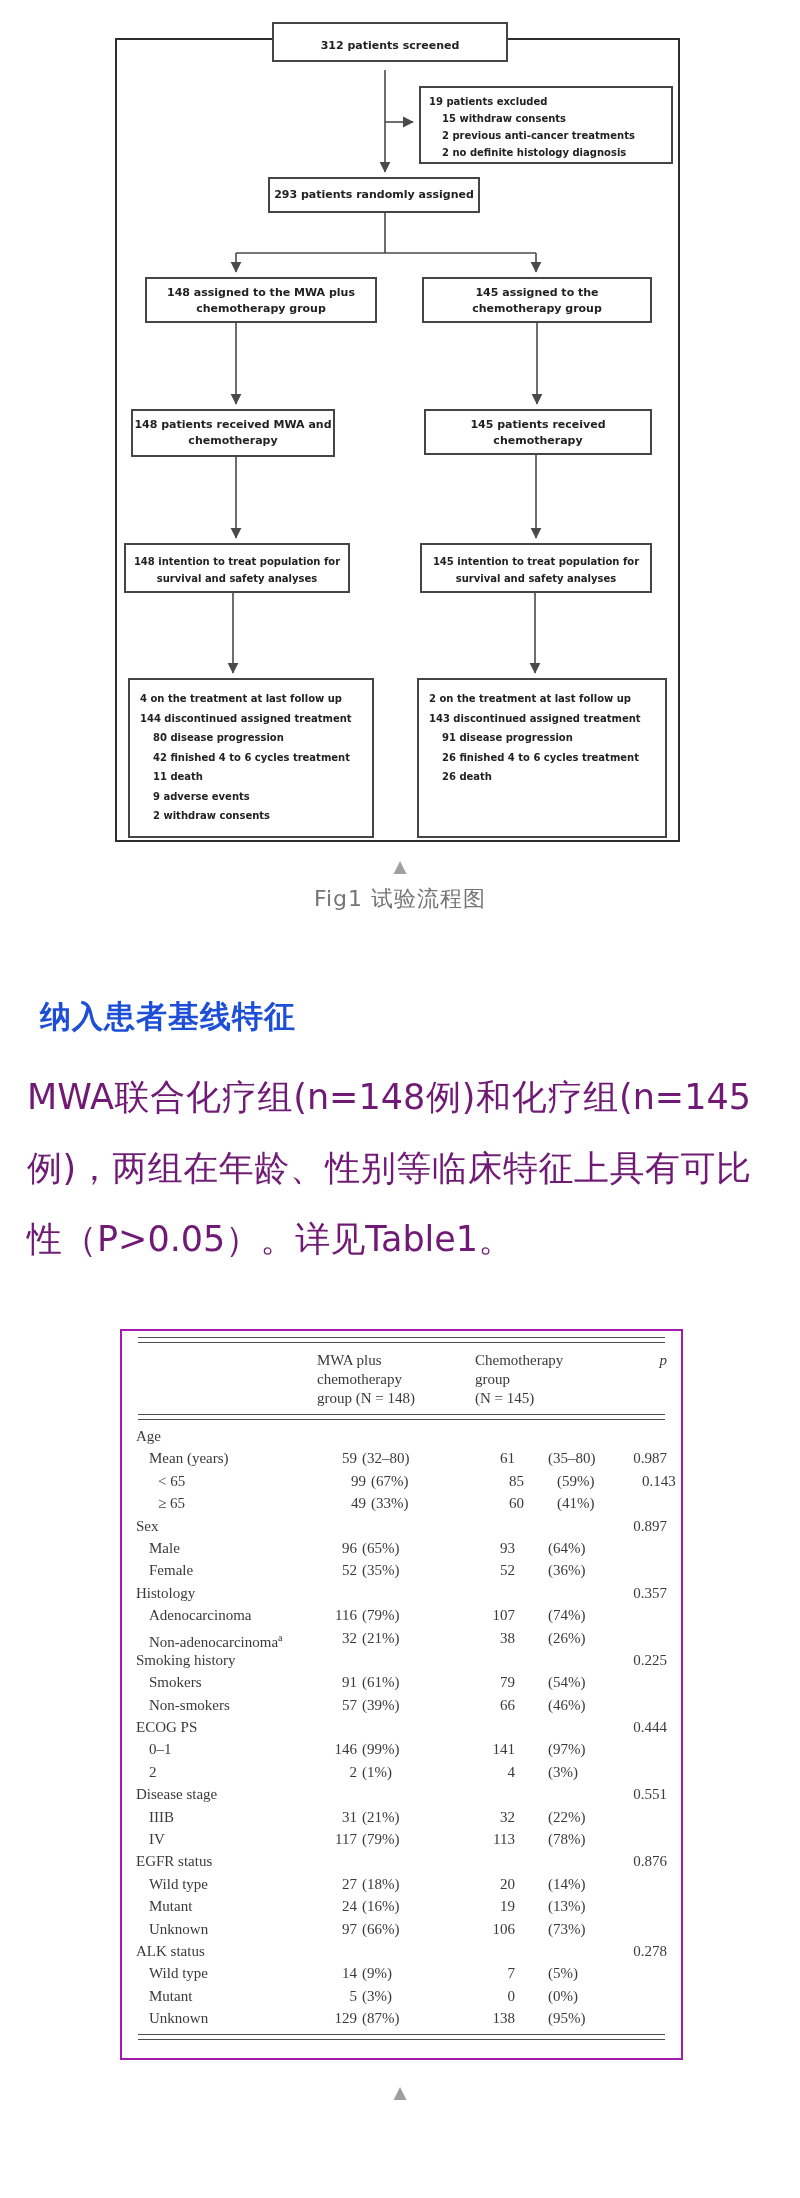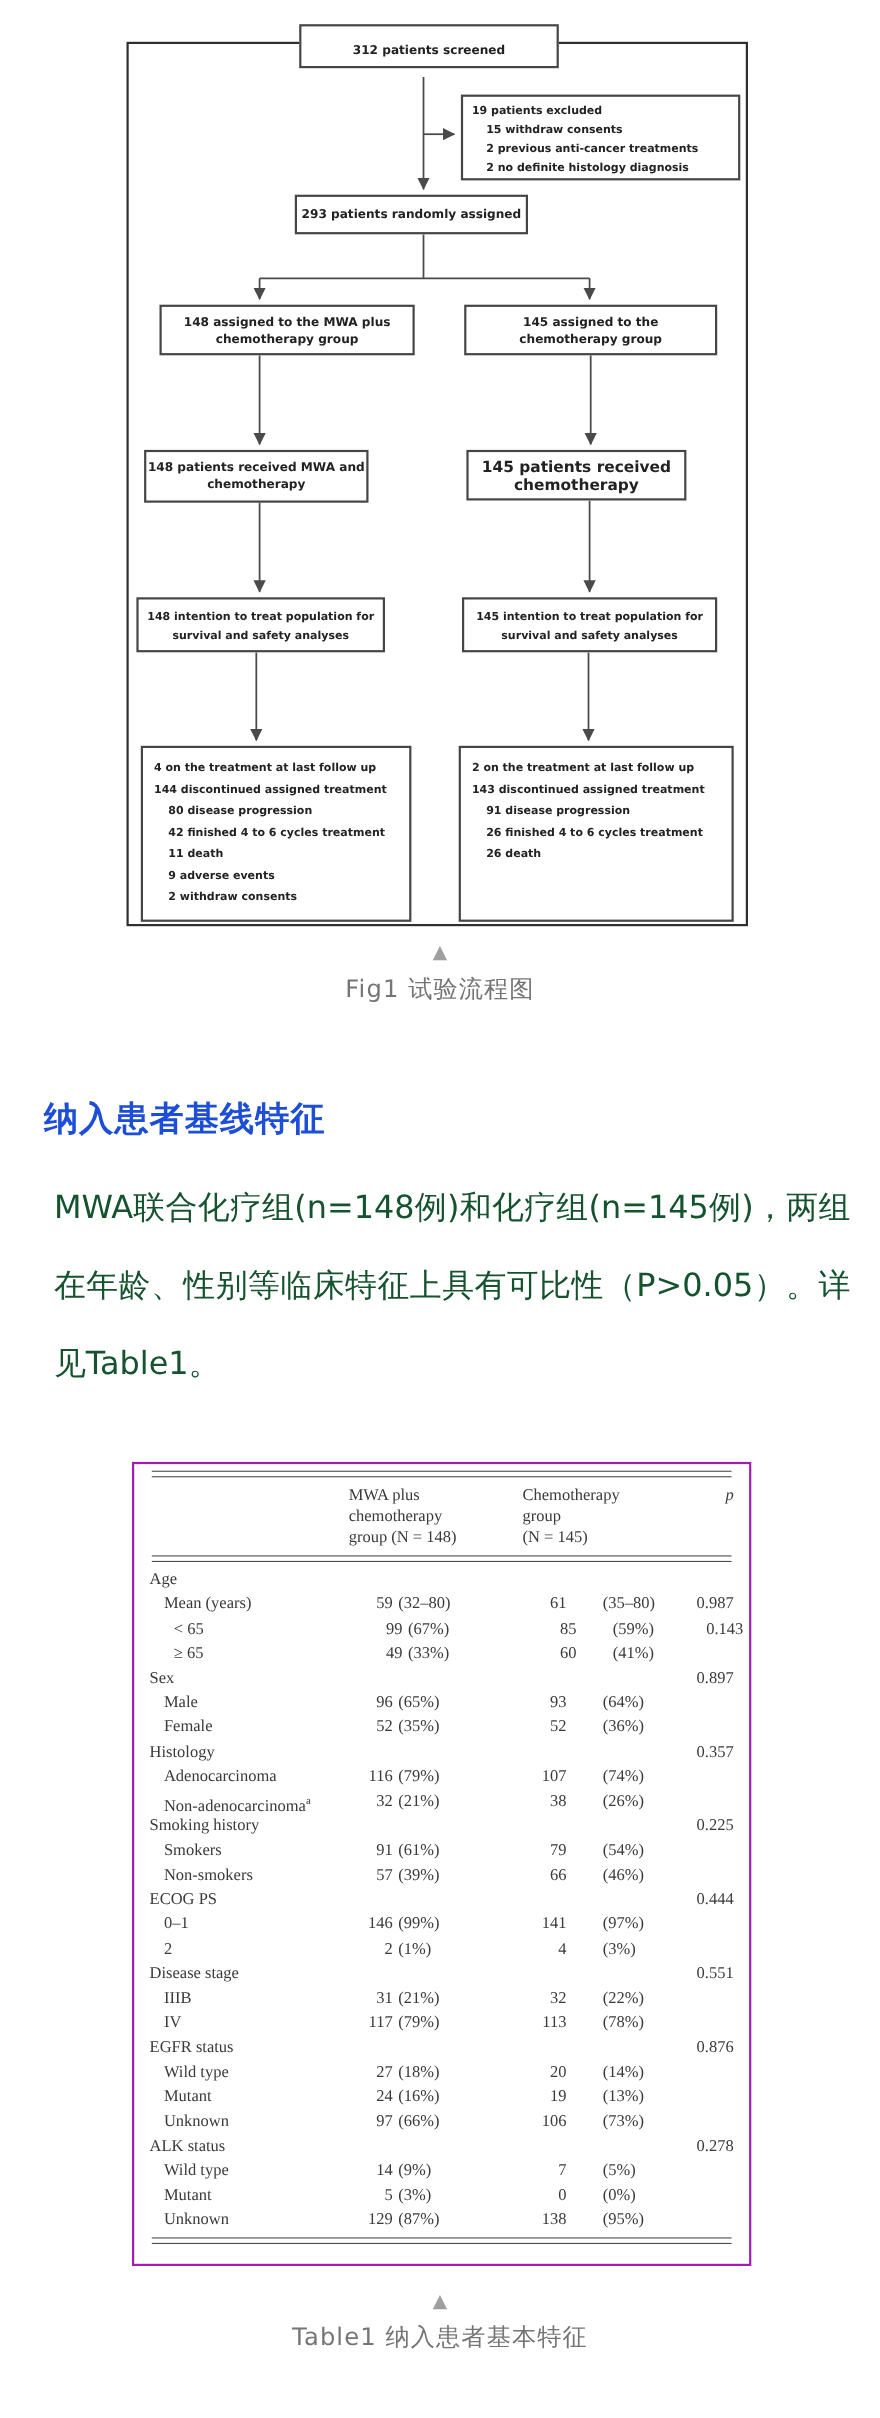--- a/index.html
+++ b/index.html
@@ -20,43 +20,43 @@
   #b-screened .fc-line{line-height:44px;}
   #b-excluded{left:419px;top:86px;width:254px;height:78px;font-size:10px;padding:5px 6px 4px 8px;}
   #b-excluded .fc-line{line-height:17px;}
   #b-randomized{left:268px;top:177px;width:212px;height:36px;font-size:11px;}
   #b-randomized .fc-line{line-height:32px;}
   #b-mwa-group{left:145px;top:277px;width:232px;height:46px;font-size:11px;padding-top:6px;}
   #b-chemo-group{left:422px;top:277px;width:230px;height:46px;font-size:11px;padding-top:6px;}
   #b-mwa-group .fc-line,#b-chemo-group .fc-line,
   #b-mwa-received .fc-line,#b-chemo-received .fc-line{line-height:16px;}
   #b-mwa-received{left:131px;top:409px;width:204px;height:48px;font-size:11px;padding-top:6px;}
-  #b-chemo-received{left:424px;top:409px;width:200px;height:46px;font-size:14px;padding-top:6px;}
+  #b-chemo-received{left:424px;top:409px;width:228px;height:46px;font-size:11px;padding-top:6px;}
   #b-mwa-itt{left:124px;top:543px;width:226px;height:50px;font-size:10px;padding-top:8px;}
   #b-chemo-itt{left:420px;top:543px;width:232px;height:50px;font-size:10px;padding-top:8px;}
   #b-mwa-itt .fc-line,#b-chemo-itt .fc-line{line-height:17px;}
   #b-mwa-final{left:128px;top:678px;width:246px;height:160px;font-size:10px;padding:9px 6px 6px 10px;}
   #b-chemo-final{left:417px;top:678px;width:250px;height:160px;font-size:10px;padding:9px 6px 6px 10px;}
   #b-mwa-final .fc-line,#b-chemo-final .fc-line{line-height:19.5px;}
 
   
   .collapse-tri{position:absolute;left:0;width:800px;text-align:center;
                 color:#9f9f9f;font-size:17px;line-height:17px;}
   .caption{position:absolute;left:0;width:800px;text-align:center;
            font-size:22px;color:#757575;letter-spacing:1px;}
   #tri-fig{top:858px;}
   #cap-fig{top:884px;}
   #tri-tbl{top:2084px;}
   #cap-tbl{top:2110px;}
 
   
   #heading{position:absolute;left:40px;top:996px;font-family:"DejaVu Serif","Liberation Serif",serif;
            font-size:31px;font-weight:bold;color:#1d4ed8;letter-spacing:1px;}
-  #para{position:absolute;left:49px;top:1062px;width:724px;font-size:29px;line-height:71px;
-        color:#14532d;text-align:justify;text-justify:inter-ideograph;}
+  #para{position:absolute;left:27px;top:1062px;width:724px;font-size:35px;line-height:71px;
+        color:#701a75;text-align:justify;text-justify:inter-ideograph;}
 
   
   #tbl{position:absolute;left:120px;top:1329px;width:563px;height:731px;
        border:2px solid #a21caf;box-sizing:border-box;background:#fff;
        font-family:"Liberation Serif","DejaVu Serif",serif;color:#3a3a3a;
        padding:6px 14px 0 14px;}
   .rule{height:4px;border-top:1.5px solid #4c4c4c;border-bottom:1.5px solid #4c4c4c;margin:0 2px;}
   #tbl-head{display:flex;margin-top:8px;margin-bottom:6px;font-size:15px;line-height:19px;}
   .c-lab{flex:0 0 181px;}
   .c-v1{flex:0 0 158px;}
@@ -516,15 +516,14 @@
             <span class="cnt">138</span>
             <span class="rest">(95%)</span>
           </span>
           <span class="t-p"></span>
         </div>
       </div>
     <div class="rule"></div>
   </div>
 
   <div class="collapse-tri" id="tri-tbl">▲</div>
-  <div class="caption" id="cap-tbl">Table1 纳入患者基本特征</div>
 
 </div>
 
 </body></html>

